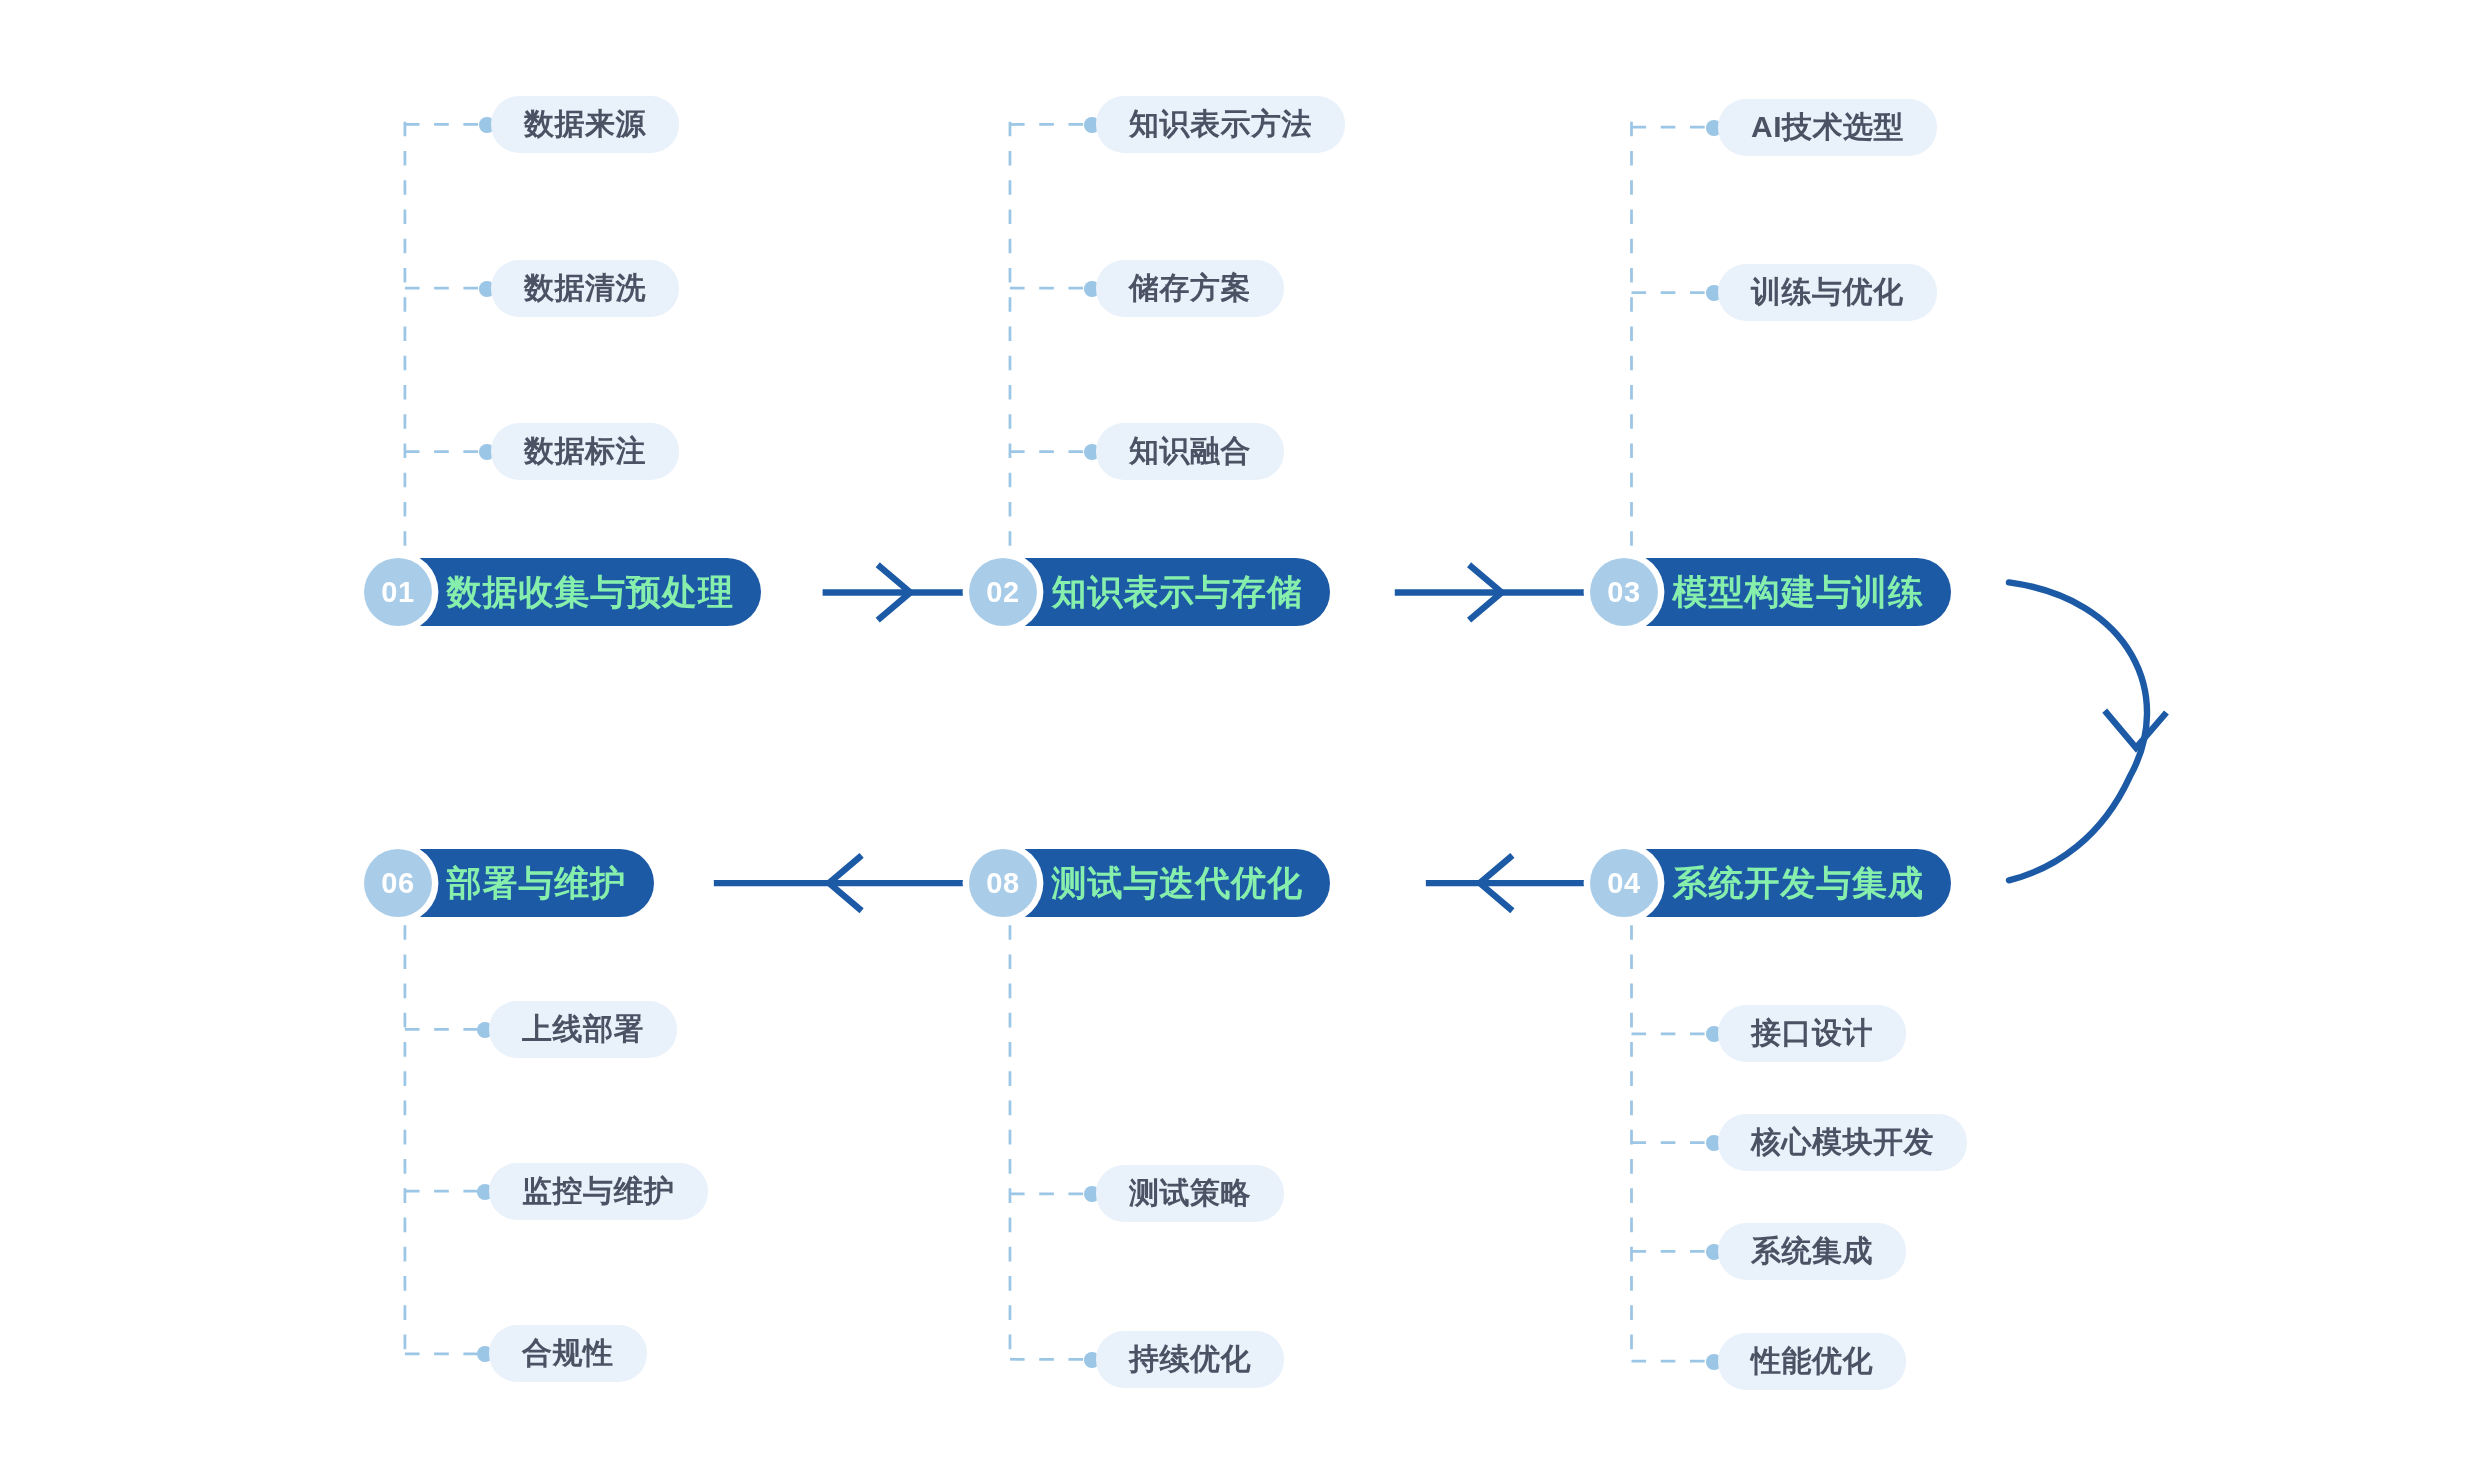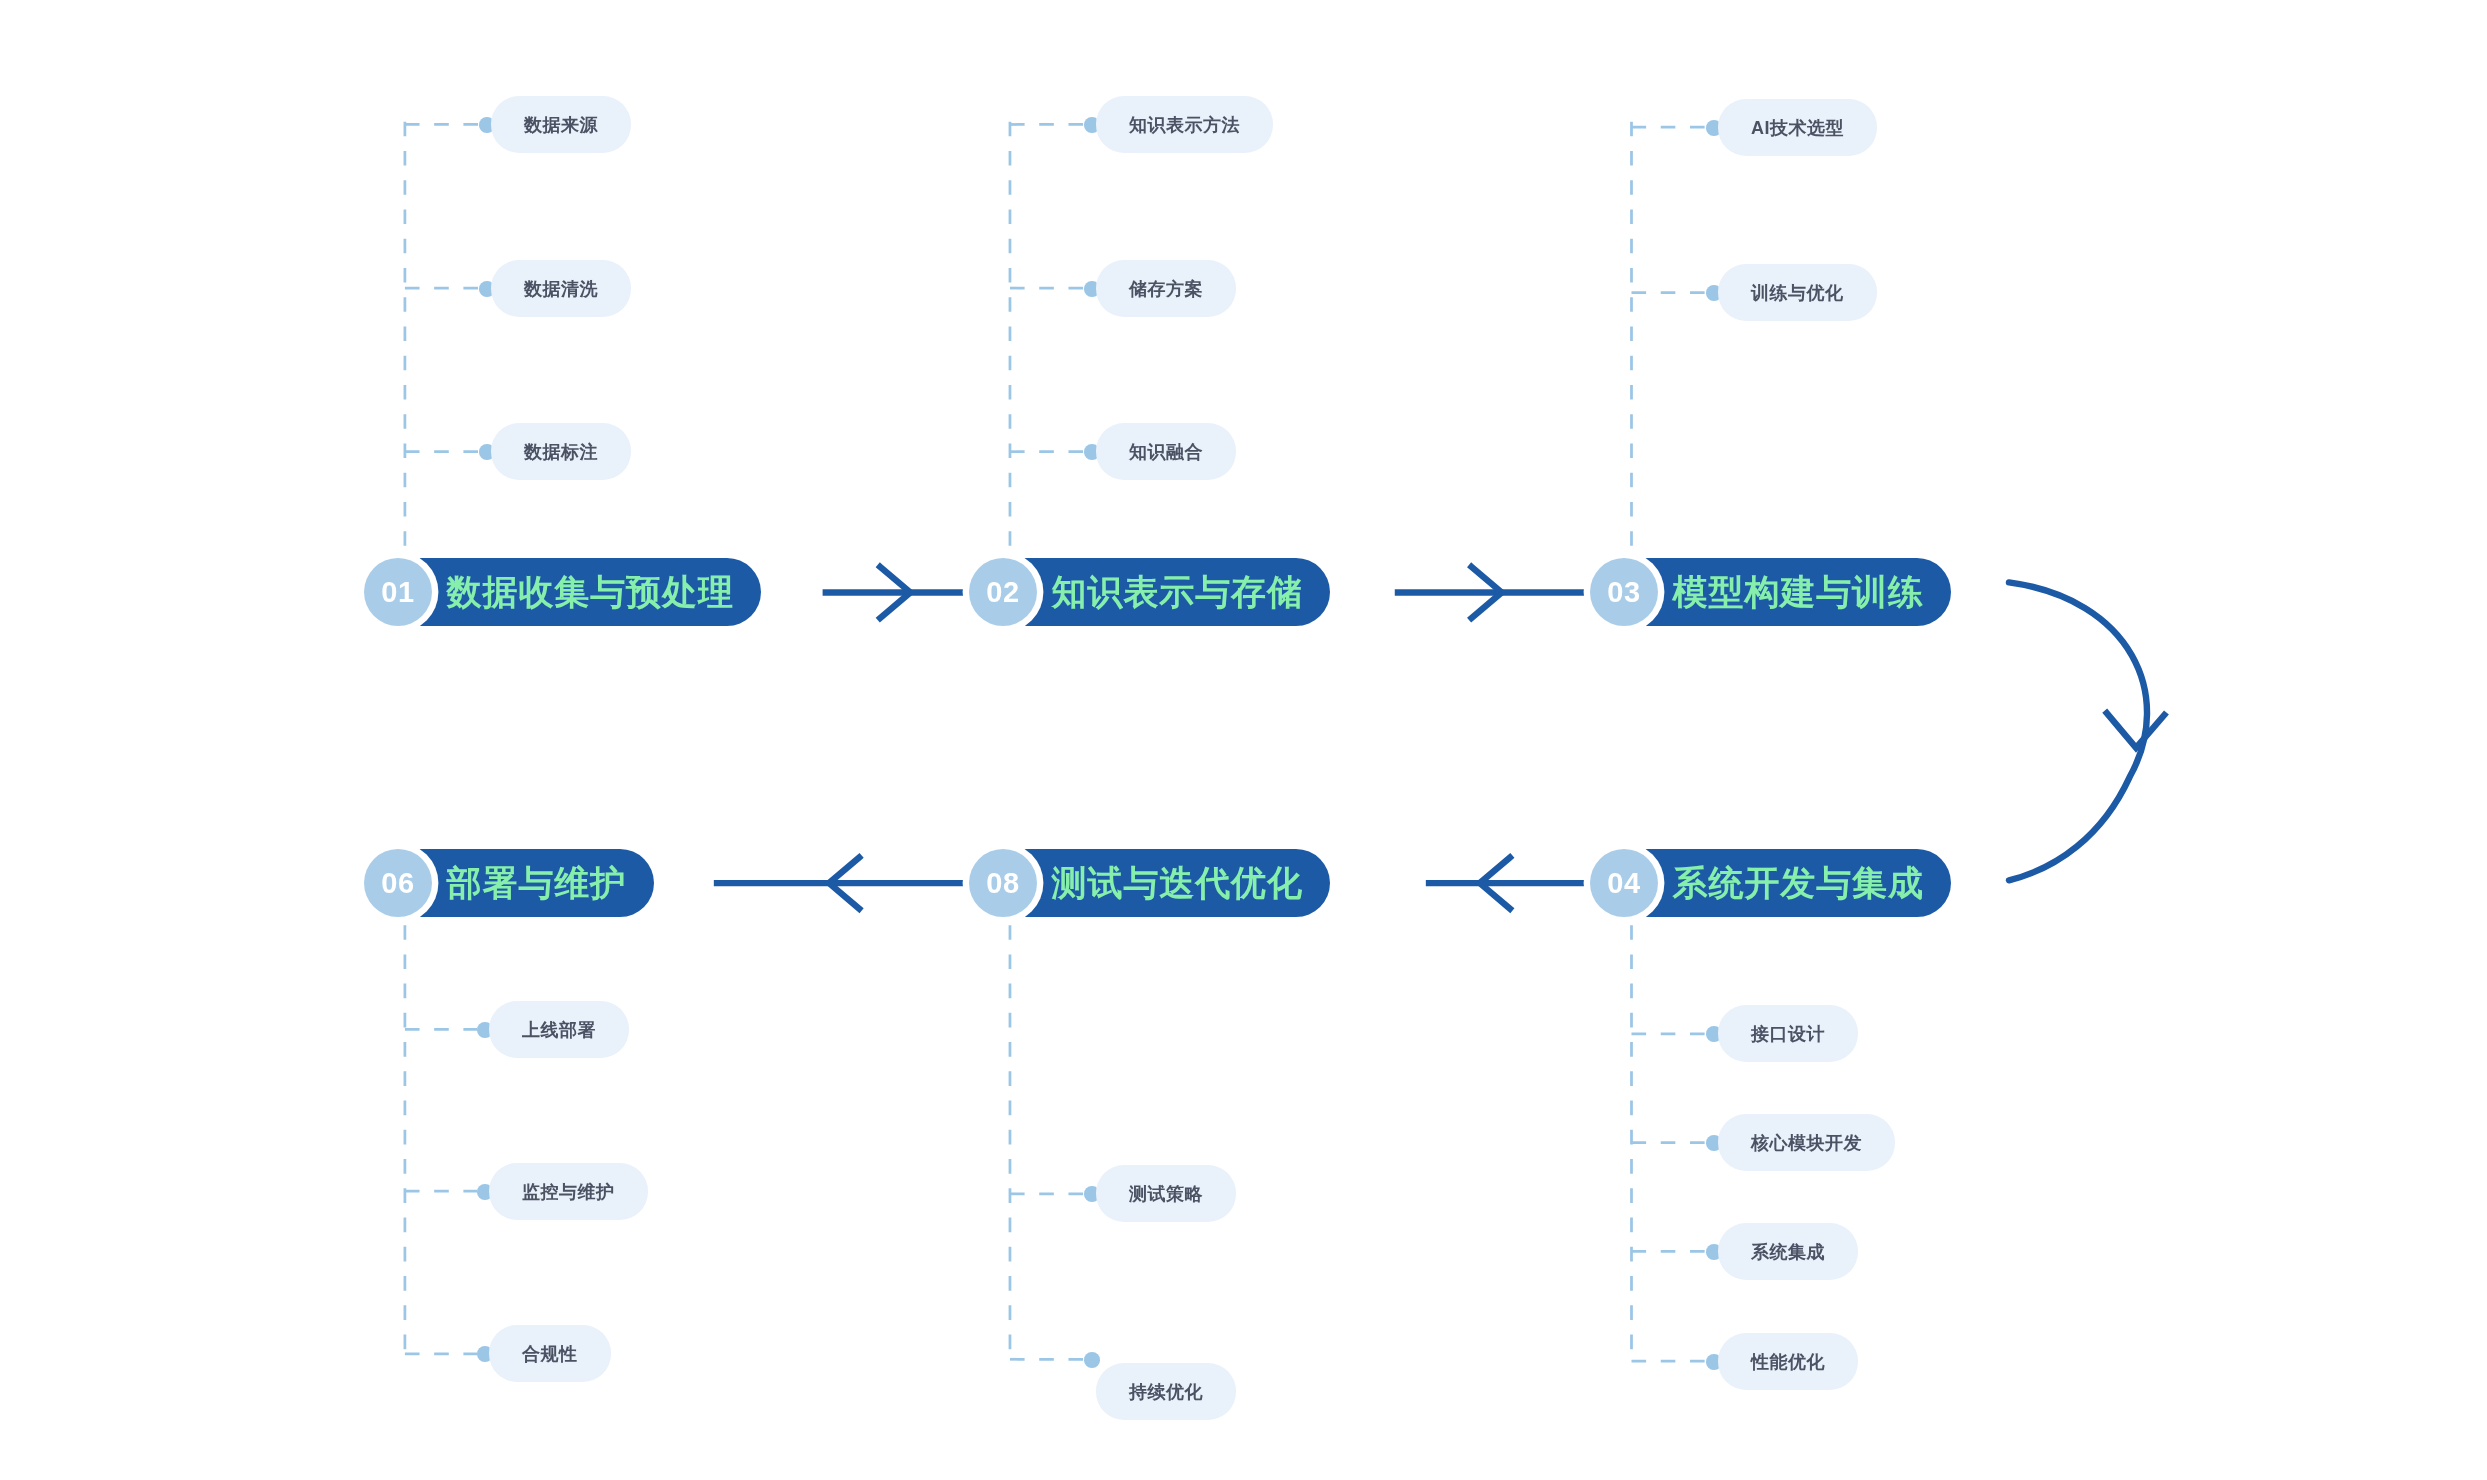--- a/index.html
+++ b/index.html
@@ -88,21 +88,21 @@
   .subitem {
     position: absolute;
     height: 57px;
     border-radius: 28px;
     background: #e9f1fa;
     display: flex;
     align-items: center;
     justify-content: center;
     padding: 0 33px;
     color: #4a5264;
-    font-size: 18px;
+    font-size: 30px;
     font-weight: bold;
     white-space: nowrap;
     letter-spacing: 0.5px;
   }
   .subdot {
     position: absolute;
     width: 15.5px;
     height: 15.5px;
     border-radius: 50%;
     background: #9cc6e6;
@@ -242,21 +242,21 @@
   <div class="subdot" style="left:477px; top:1184px;"></div>
   <div class="subitem" style="left:489px; top:1163px;">监控与维护</div>
 
   <div class="subdot" style="left:477px; top:1346px;"></div>
   <div class="subitem" style="left:489px; top:1325px;">合规性</div>
 
   <div class="subdot" style="left:1084px; top:1186px;"></div>
   <div class="subitem" style="left:1096px; top:1165px;">测试策略</div>
 
   <div class="subdot" style="left:1084px; top:1352px;"></div>
-  <div class="subitem" style="left:1096px; top:1331px;margin-top:32px;">持续优化</div>
+  <div class="subitem" style="left:1096px; top:1331px;">持续优化</div>
 
   <div class="subdot" style="left:1706px; top:1026px;"></div>
   <div class="subitem" style="left:1718px; top:1005px;">接口设计</div>
 
   <div class="subdot" style="left:1706px; top:1135px;"></div>
   <div class="subitem" style="left:1718px; top:1114px;">核心模块开发</div>
 
   <div class="subdot" style="left:1706px; top:1244px;"></div>
   <div class="subitem" style="left:1718px; top:1223px;">系统集成</div>
 

